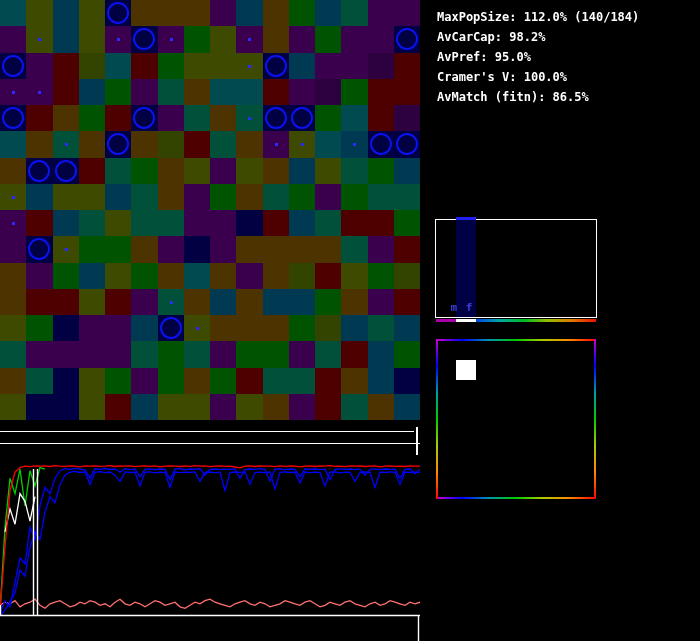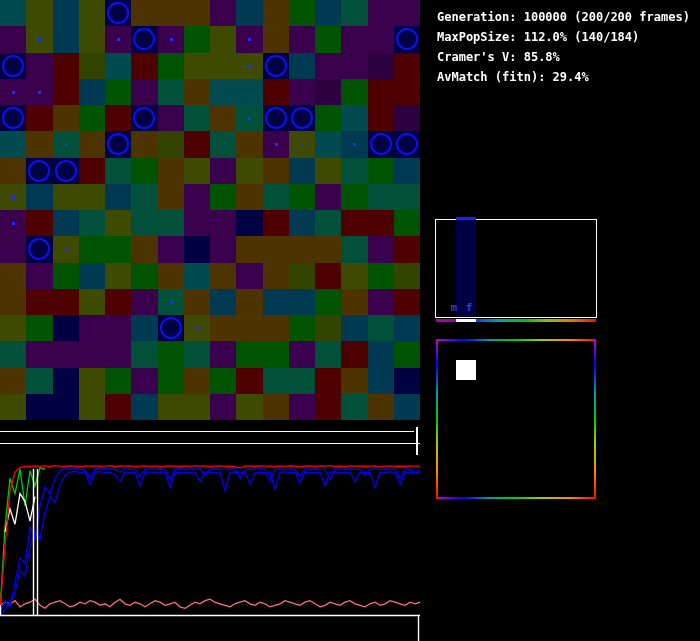--- a/index.html
+++ b/index.html
@@ -333,21 +333,21 @@
     <div class="agent-dot" style="left: 274.5px; top: 143.25px; background: rgb(42, 42, 255);"></div>
     <div class="agent-dot" style="left: 300.75px; top: 143.25px; background: rgb(42, 42, 255);"></div>
     <div class="agent-dot" style="left: 353.25px; top: 143.25px; background: rgb(42, 42, 255);"></div>
     <div class="agent-dot" style="left: 12px; top: 195.75px; background: rgb(42, 42, 255);"></div>
     <div class="agent-dot" style="left: 12px; top: 222px; background: rgb(42, 42, 255);"></div>
     <div class="agent-dot" style="left: 64.5px; top: 248.25px; background: rgb(42, 42, 255);"></div>
     <div class="agent-dot" style="left: 169.5px; top: 300.75px; background: rgb(42, 42, 255);"></div>
     <div class="agent-dot" style="left: 195.75px; top: 327px; background: rgb(42, 42, 255);"></div>
   </div>
 
-<div id="stats"><div>Generation: 100000 (200/200 frames)</div><div>MaxPopSize: 112.0% (140/184)</div><div>Cramer's V: 85.8%</div><div>AvMatch (fitn): 29.4%</div></div>
+<div id="stats"><div>MaxPopSize: 112.0% (140/184)</div><div>AvCarCap: 98.2%</div><div>AvPref: 95.0%</div><div>Cramer's V: 100.0%</div><div>AvMatch (fitn): 86.5%</div></div>
 
 <div id="histbox">
   <div id="histbar" style="left: 20px; width: 20px; height: 97.97px; background: rgb(0, 0, 69);">
     <div id="histcap" style="background: rgb(34, 34, 240);"></div>
   </div>
   <div id="histlabel" style="left: 0px; width: 52px;">m f</div>
 </div>
 <div id="histstrip" style="background: linear-gradient(to right, rgb(170, 0, 170) 0%, rgb(170, 0, 170) 12.5%, rgb(255, 255, 255) 12.5%, rgb(255, 255, 255) 25%, rgb(0, 68, 238) 25%, rgb(0, 168, 160) 40%, rgb(0, 187, 34) 55%, rgb(153, 187, 0) 70%, rgb(221, 119, 0) 85%, rgb(238, 17, 0) 100%);"></div>
 
 <div id="prefbox">

